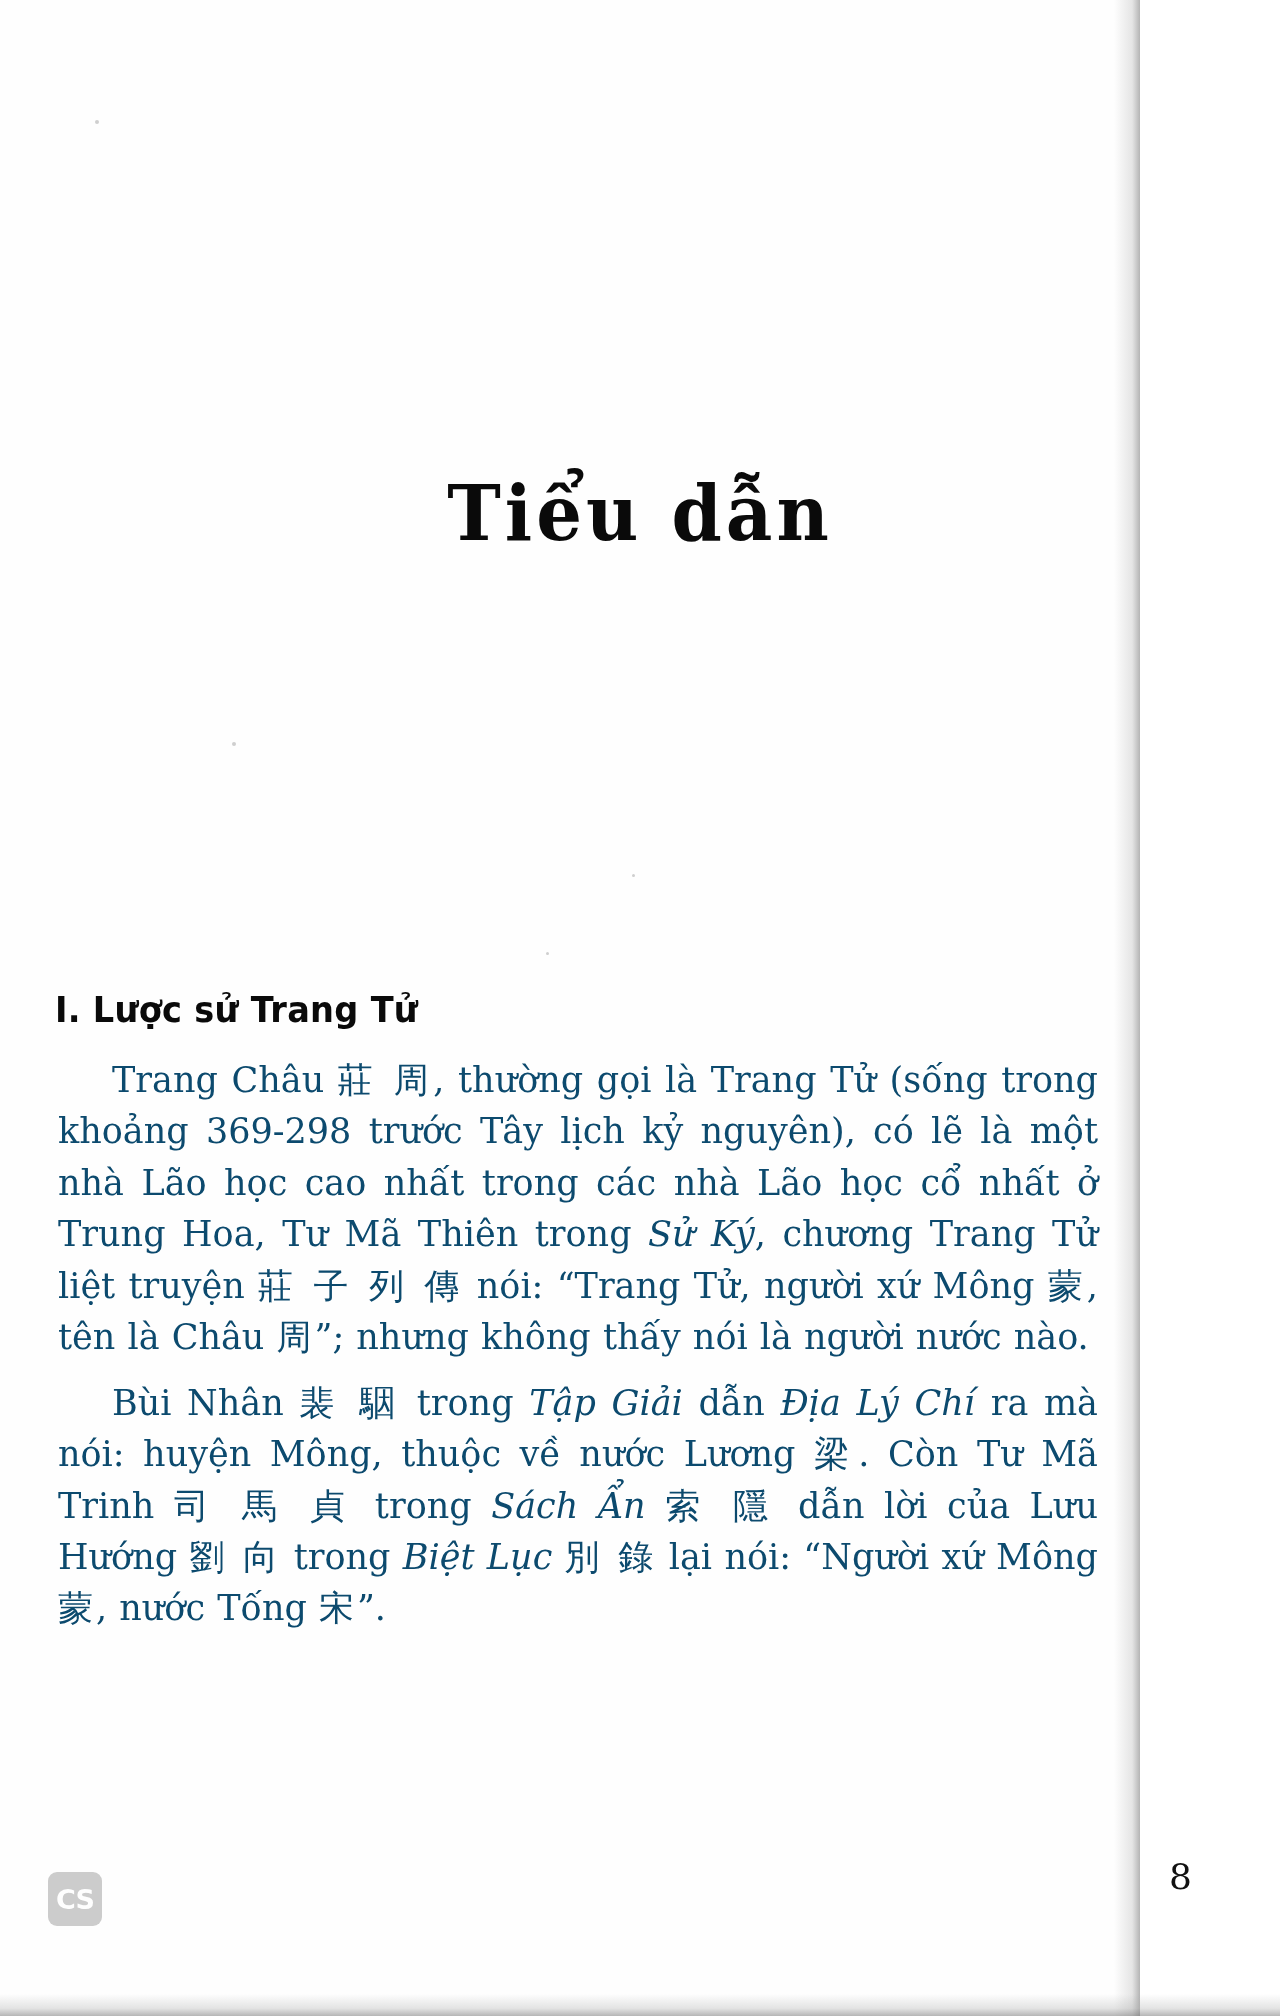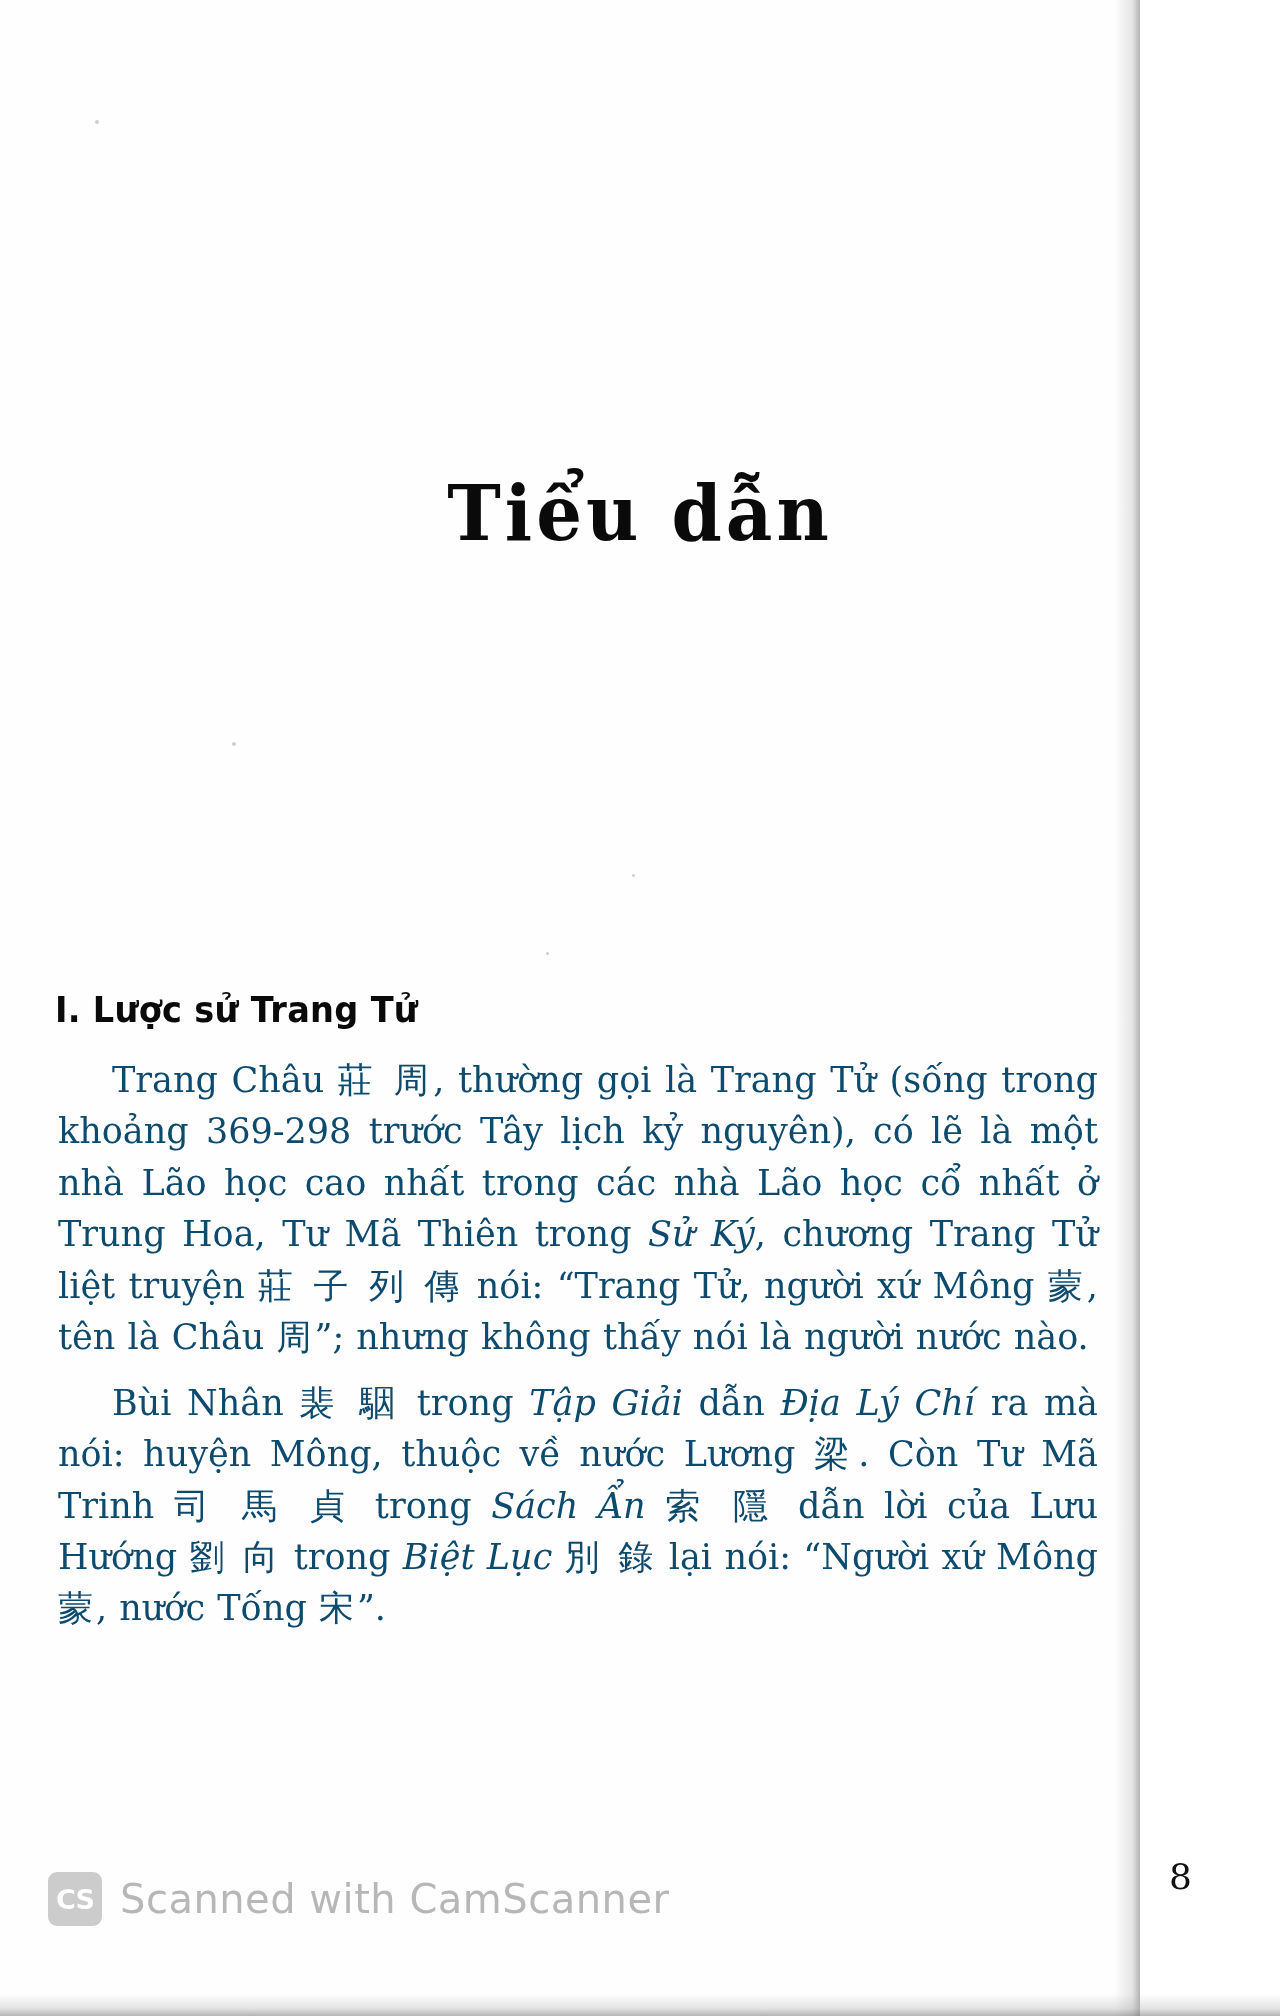--- a/index.html
+++ b/index.html
@@ -182,20 +182,19 @@
 
     <div class="body-block">
       <p class="para" id="para-0"><span>Trang Châu </span><span class="han">莊 周</span><span>, thường gọi là Trang Tử (sống trong khoảng 369-298 trước Tây lịch kỷ nguyên), có lẽ là một nhà Lão học cao nhất trong các nhà Lão học cổ nhất ở Trung Hoa, Tư Mã Thiên trong </span><span class="it">Sử Ký</span><span>, chương Trang Tử liệt truyện </span><span class="han">莊 子 列 傳</span><span> nói: “Trang Tử, người xứ Mông </span><span class="han">蒙</span><span>, tên là Châu </span><span class="han">周</span><span>”; nhưng không thấy nói là người nước nào.</span></p>
       <p class="para second" id="para-1"><span>Bùi Nhân </span><span class="han">裴 駰</span><span> trong </span><span class="it">Tập Giải</span><span> dẫn </span><span class="it">Địa Lý Chí</span><span> ra mà nói: huyện Mông, thuộc về nước Lương </span><span class="han">梁</span><span>. Còn Tư Mã Trinh </span><span class="han">司 馬 貞</span><span> trong </span><span class="it">Sách Ẩn</span><span> </span><span class="han">索 隱</span><span> dẫn lời của Lưu Hướng </span><span class="han">劉 向</span><span> trong </span><span class="it">Biệt Lục</span><span> </span><span class="han">別 錄</span><span> lại nói: “Người xứ Mông </span><span class="han">蒙</span><span>, nước Tống </span><span class="han">宋</span><span>”.</span></p>
     </div>
 
     <div class="page-number">8</div>
 
     <div class="watermark">
       <div class="cs-badge">CS</div>
-      <div class="cs-text">Scanned with CamScanner</div>
     </div>
 
   </div>
 
   <div class="scan-edge-right"></div>
   <div class="scan-edge-bottom"></div>
 </div>
 
 </body></html>

